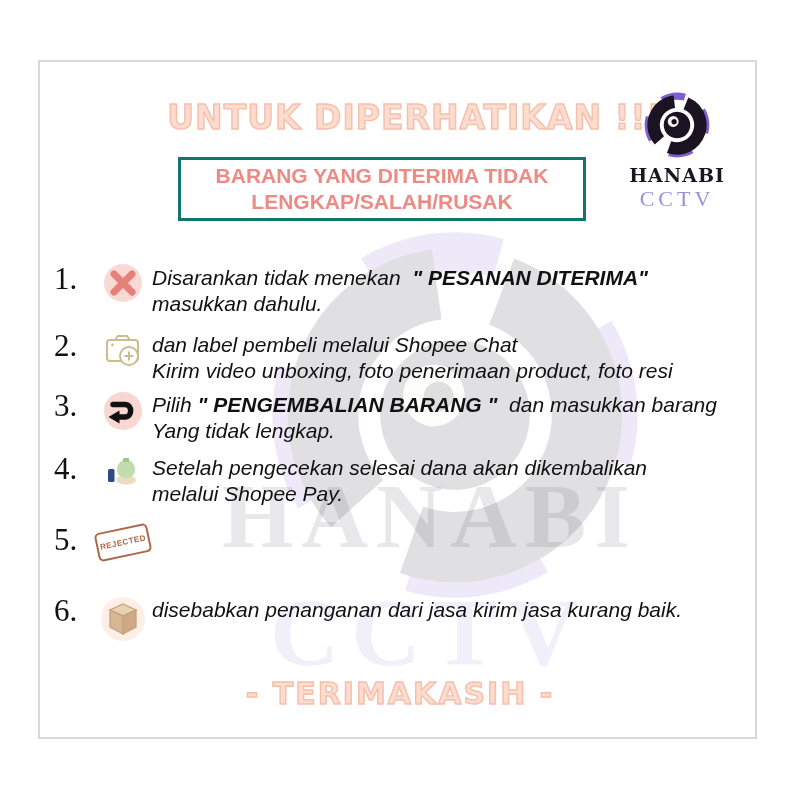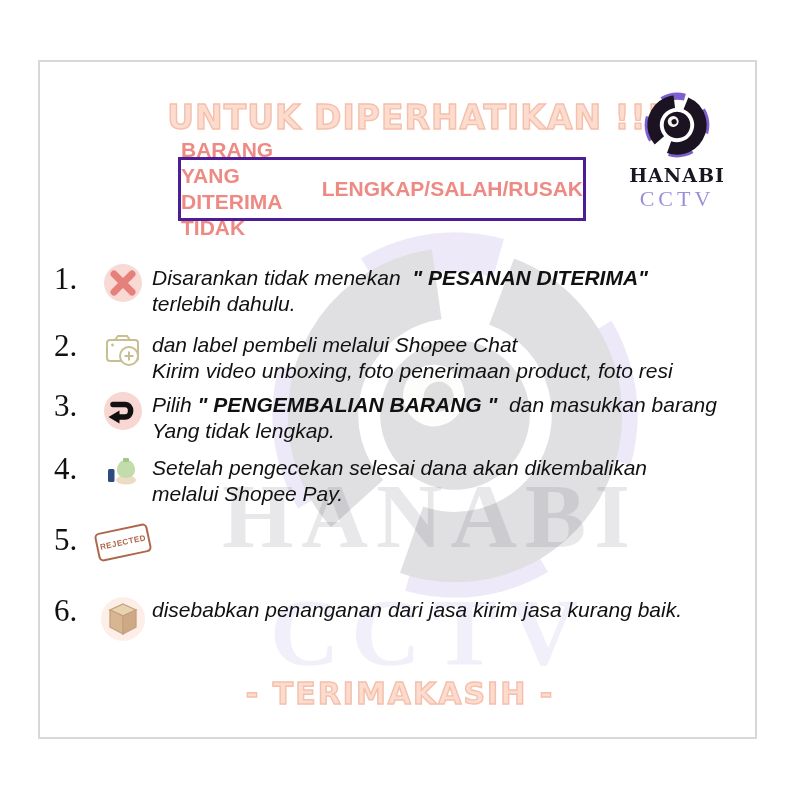--- a/index.html
+++ b/index.html
@@ -25,21 +25,21 @@
           letter-spacing:2px;}
   
   .logo{position:absolute;left:622px;top:86px;width:110px;text-align:center;}
   .logo svg{width:78px;height:78px;}
   .logo-name{font-family:"DejaVu Serif",serif;font-weight:bold;font-size:19px;
              letter-spacing:1px;color:#191521;margin-top:-4px;}
   .logo-sub{font-family:"Liberation Serif",serif;font-size:22px;letter-spacing:4px;
             color:#9c8fd9;margin-top:0px;}
   
   .notice{position:absolute;left:178px;top:157px;width:402px;height:58px;
-          border:3px solid #4c1d95;display:flex;flex-direction:row;align-items:center;
+          border:3px solid #0f766e;display:flex;flex-direction:column;align-items:center;
           justify-content:center;}
   .notice div{font-weight:bold;font-size:21px;color:#ee8a84;line-height:26px;}
   
   .item{position:absolute;left:50px;width:710px;display:flex;align-items:flex-start;}
   .num{width:40px;flex:0 0 40px;font-family:"Liberation Serif",serif;font-size:31px;
        line-height:34px;text-align:left;padding-left:4px;}
   .ic{width:58px;flex:0 0 58px;display:flex;justify-content:center;align-items:center;
       padding-top:1px;}
   .txt{flex:1;font-size:21px;line-height:25.5px;padding-top:3px;}
   .txt .seg{white-space:pre-wrap;font-style:italic;}
@@ -96,21 +96,21 @@
     <div class="item it1">
       <div class="num">1.</div>
       <div class="ic">
         <svg width="44" height="42" viewBox="0 0 44 42">
           <circle cx="22" cy="20" r="19" fill="#f9d9d3"></circle>
           <path d="M13 11 L31 29 M31 11 L13 29" stroke="#e5807b" stroke-width="7" stroke-linecap="round"></path>
         </svg>
       </div>
       <div class="txt">
         <div><span class="seg">Disarankan tidak menekan  </span><span class="seg b">" PESANAN DITERIMA"</span><span class="seg"></span></div>
-        <div><span class="seg">terlebih dahulu.</span></div>
+        <div><span class="seg">masukkan dahulu.</span></div>
       </div>
     </div>
 
     <div class="item it2">
       <div class="num">2.</div>
       <div class="ic">
         <svg width="42" height="42" viewBox="0 0 42 42" fill="none" stroke="#c9bd92" stroke-width="2">
           <path d="M13 10 l3 -4 h9 l3 4"></path>
           <rect x="5" y="10" width="31" height="21" rx="3"></rect>
           <circle cx="10.5" cy="15" r="1.4" fill="#c9bd92" stroke="none"></circle>

